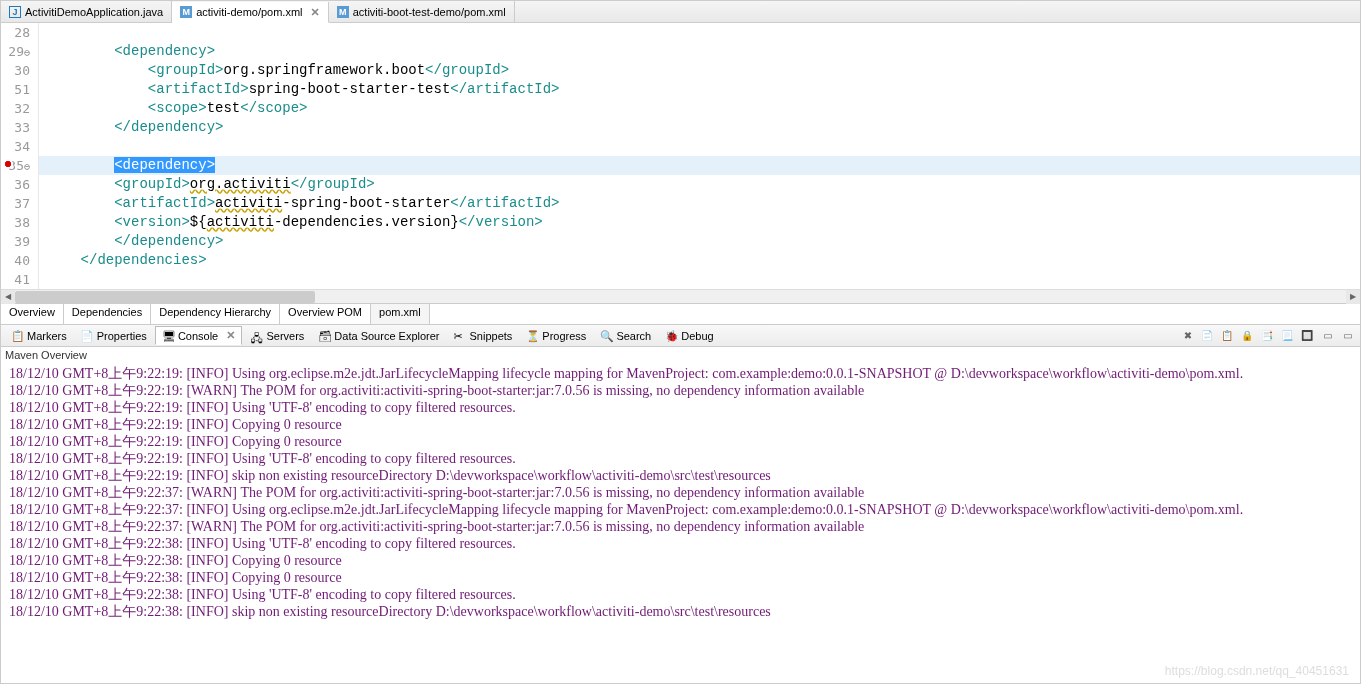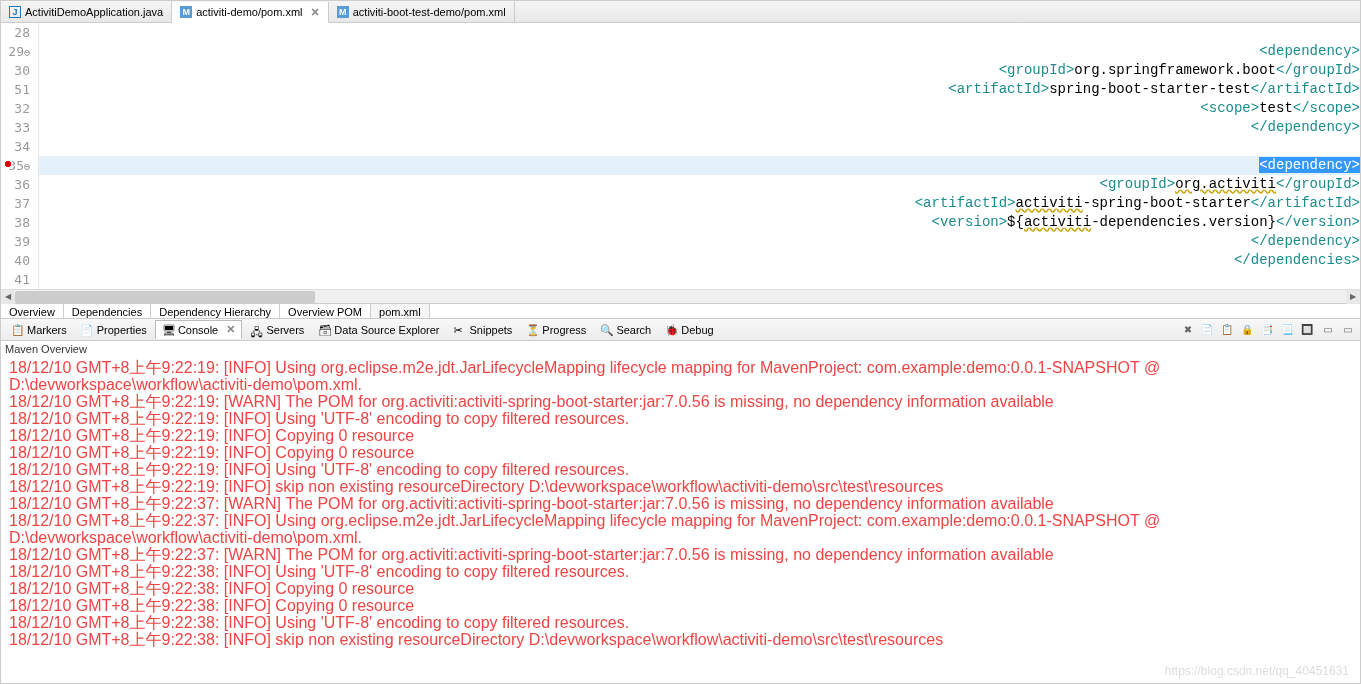--- a/index.html
+++ b/index.html
@@ -15,53 +15,53 @@
 .icon-m { color: #fff; background: #5a9bd4; font-weight: bold; font-size: 9px; width: 12px; height: 12px; text-align: center; line-height: 12px; }
 .close-x { color: #888; font-weight: bold; cursor: pointer; margin-left: 4px; }
 
 
 .editor-area { display: flex; flex: 0 0 auto; background: #fff; }
 .gutter { width: 38px; background: #fff; border-right: 1px solid #e8e8e8; font-family: Consolas, monospace; font-size: 13px; color: #999; text-align: right; padding-right: 8px; }
 .gutter .line { height: 19px; line-height: 19px; position: relative; }
 .gutter .marker { position: absolute; left: 2px; top: 3px; width: 10px; height: 10px; }
 .gutter .err { background: radial-gradient(circle, #d00 40%, #fff 50%); border-radius: 50%; }
 .gutter .fold { color: #888; font-size: 10px; }
-.code { flex: 1; font-family: Consolas, "Courier New", monospace; font-size: 14px; line-height: 19px; white-space: pre; overflow: hidden; text-align: right; }
+.code { flex: 1; font-family: Consolas, "Courier New", monospace; font-size: 14px; line-height: 19px; white-space: pre; overflow: hidden; }
 .code .line { height: 19px; padding-left: 8px; }
 .code .hl { background: #e4f1fb; }
 .sel { background: #3399ff; color: #fff; }
 .tag { color: #1a8c8c; }
 .txt { color: #000; }
 .var { color: #000; }
 .underline { text-decoration: underline; text-decoration-color: #c8a000; text-decoration-style: wavy; }
 
 
 .hscroll { height: 14px; background: #f0f0f0; border-top: 1px solid #ddd; position: relative; }
 .hscroll .thumb { position: absolute; left: 14px; width: 300px; height: 12px; top: 1px; background: #ccc; border-radius: 2px; }
 .hscroll .arrow-l, .hscroll .arrow-r { position: absolute; width: 14px; height: 14px; top: 0; background: #e8e8e8; text-align: center; line-height: 14px; font-size: 8px; color: #666; }
 .hscroll .arrow-l { left: 0; }
 .hscroll .arrow-r { right: 0; }
 
 
-.subtab-bar { display: flex; border-top: 1px solid #ccc; border-bottom: 1px solid #ccc; background: #fff; height: 16px; }
+.subtab-bar { display: flex; border-top: 1px solid #ccc; border-bottom: 1px solid #ccc; background: #fff; height: 22px; }
 .subtab { padding: 2px 8px; border-right: 1px solid #ccc; font-size: 11px; cursor: pointer; }
 .subtab.active { background: #f5f5f5; }
 
 
 .views-bar { display: flex; align-items: center; background: linear-gradient(#f8f8f8, #ececec); border-bottom: 1px solid #ccc; height: 22px; padding: 0 4px; gap: 2px; }
 .view-item { display: flex; align-items: center; gap: 4px; padding: 2px 6px; font-size: 11px; cursor: pointer; }
 .view-item.active { background: #fff; border: 1px solid #bbb; border-bottom: 1px solid #fff; }
 .view-icon { width: 12px; height: 12px; display: inline-block; }
 .views-toolbar { margin-left: auto; display: flex; gap: 4px; }
 .tool-btn { width: 16px; height: 16px; display: inline-flex; align-items: center; justify-content: center; cursor: pointer; font-size: 10px; color: #666; }
 
 
 .console-title { padding: 2px 4px; font-size: 11px; color: #333; }
 .console-output { flex: 1; overflow: auto; padding: 2px 8px; font-size: 11px; }
-.console-output .log-line { color: #ef4444; font-size: 16px; line-height: 17px; }
+.console-output .log-line { color: #701a75; font-size: 14px; line-height: 17px; font-family: Liberation Serif, serif; }
 
 .watermark { position: absolute; right: 12px; bottom: 6px; color: #ddd; font-size: 12px; }
 </style>
 </head>
 <body>
 
 <div class="window">
 
   <div class="tab-bar" id="tab-bar">
       <div class="tab">

